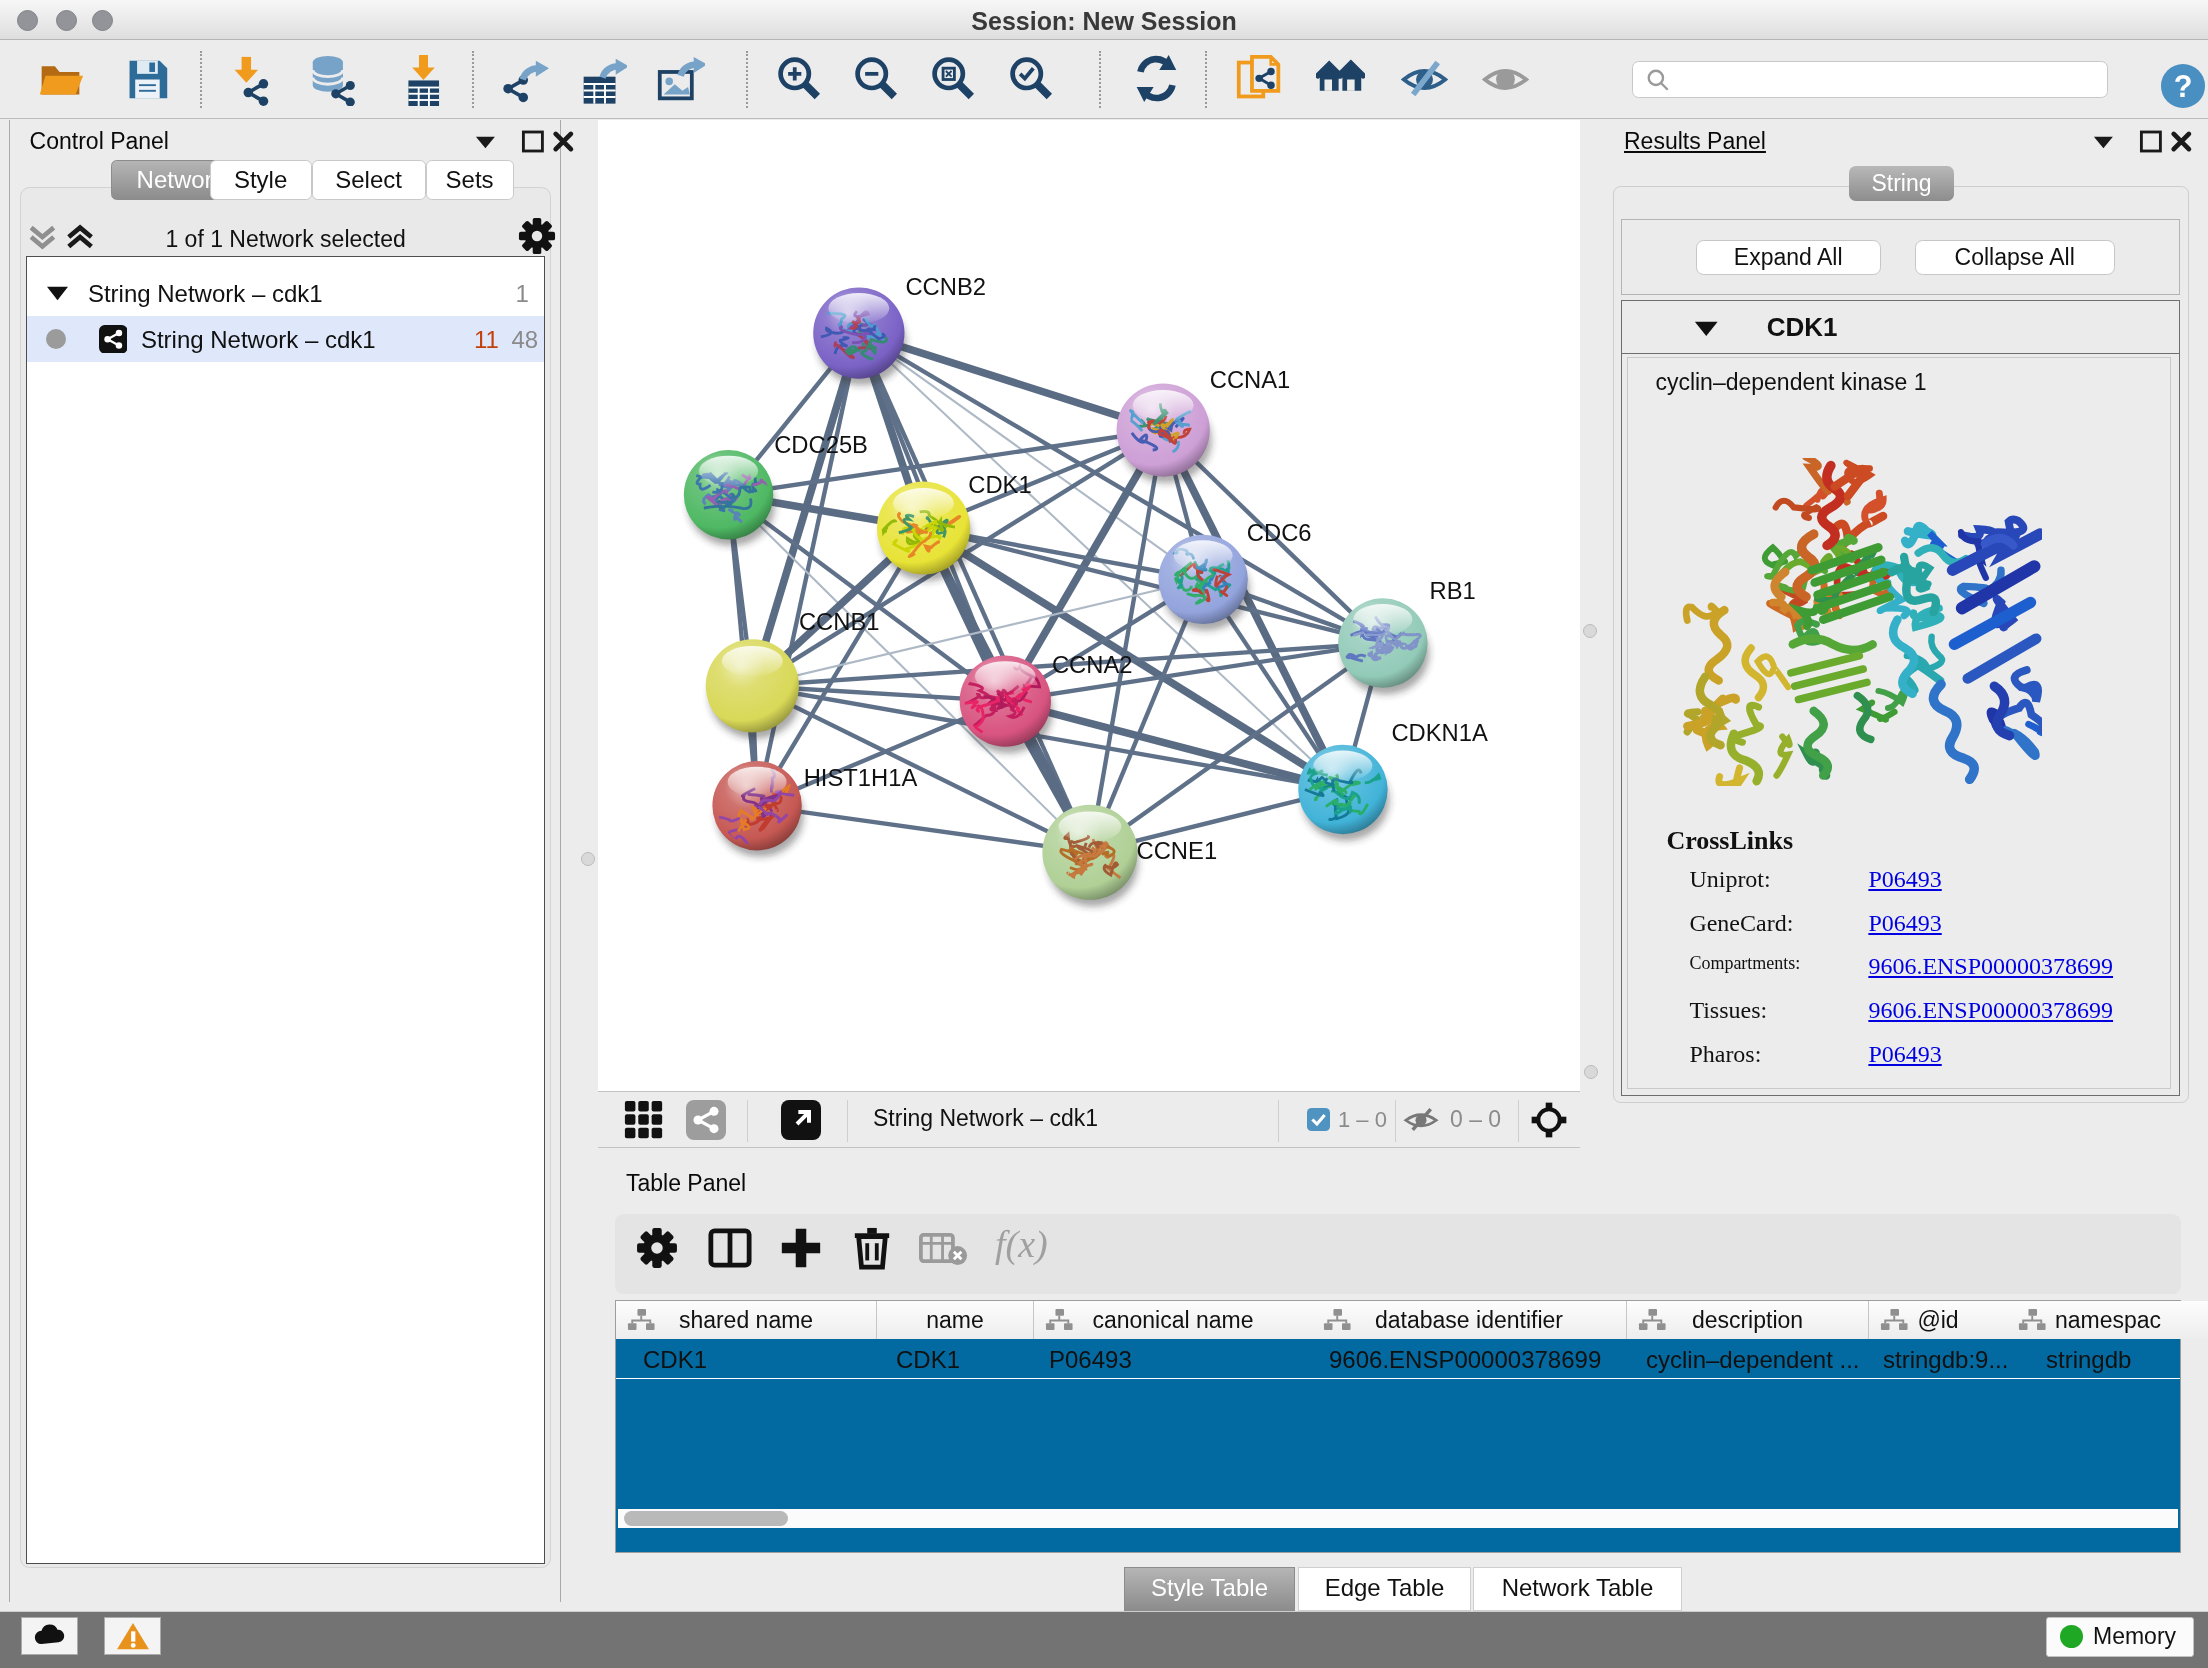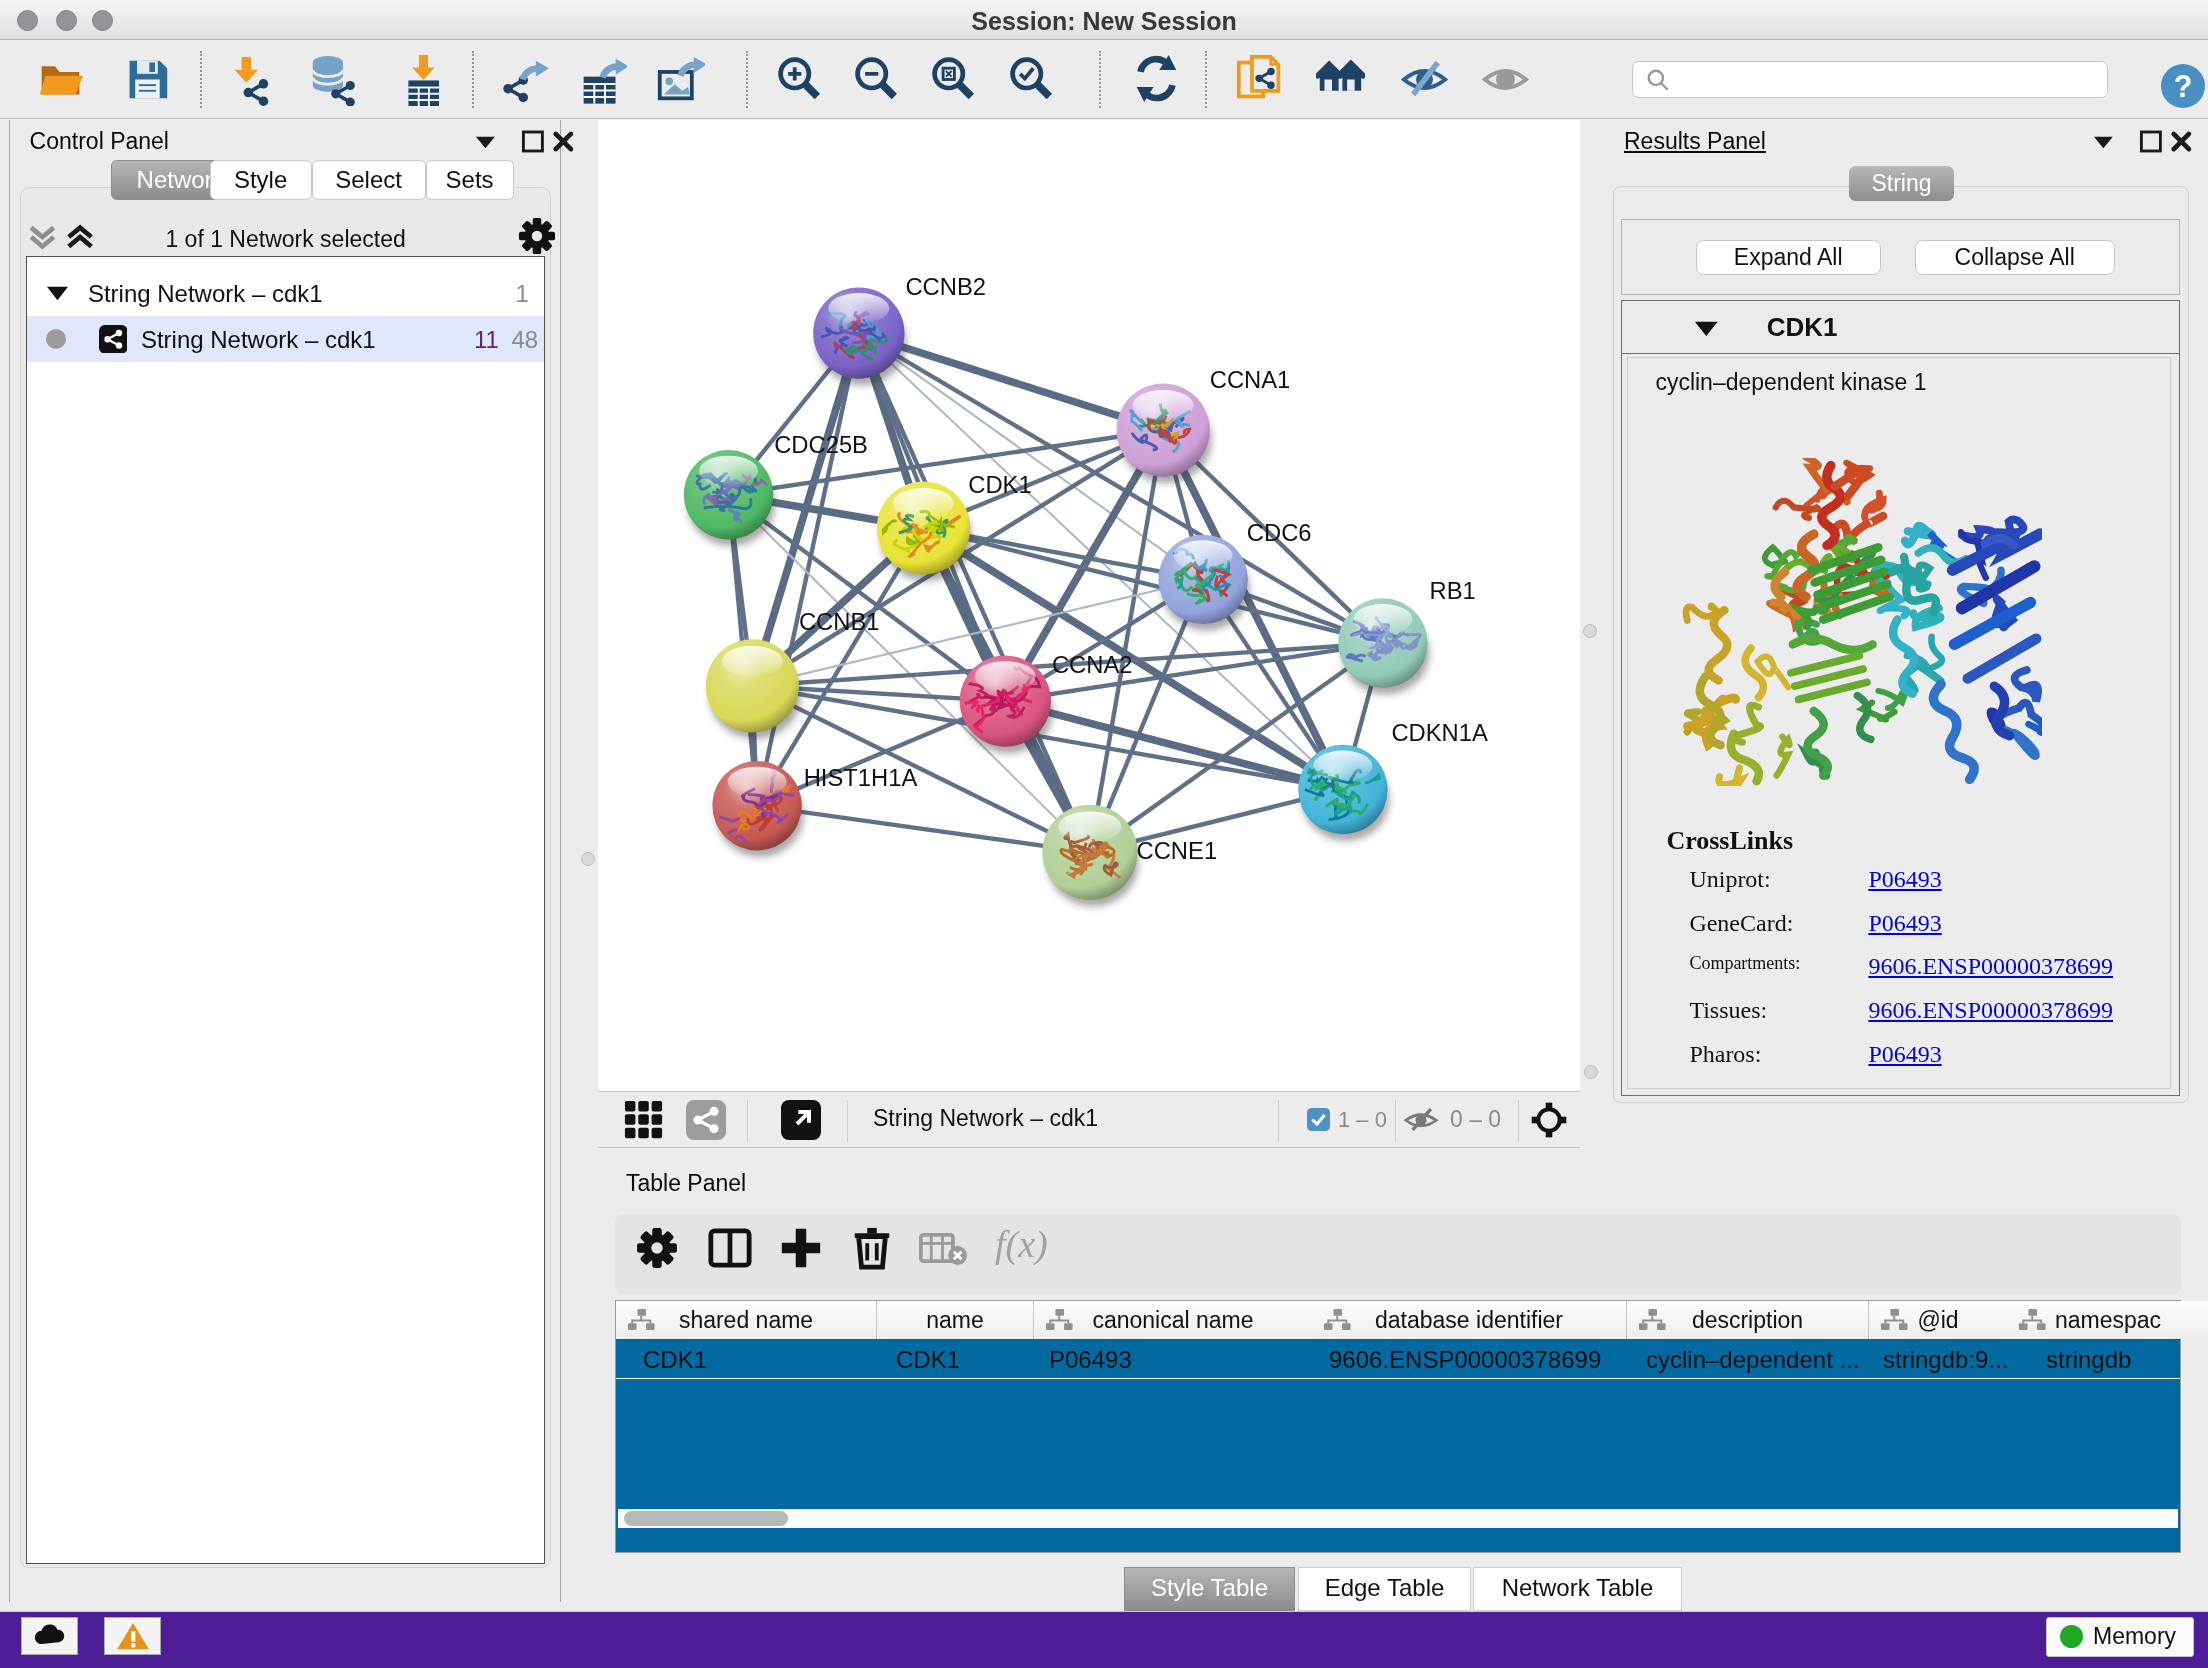--- a/index.html
+++ b/index.html
@@ -48,21 +48,21 @@
 .link { color:#0000e0; text-decoration:underline; }
 .tablepanel { left:568px; top:1152px; width:1641px; height:459px; background:#ececec; }
 .tbar { position:absolute; left:47px; top:62px; width:1566px; height:80px;
   background:#e4e4e4; border-radius:8.6px; }
 .ttable { position:absolute; left:47px; top:148px; width:1566px; height:253px;
   background:#0369a1; border:1.9px solid #9d9d9d; }
 .th { position:absolute; top:0; height:38px; background:linear-gradient(#fdfdfd,#ededed);
   border-right:1.9px solid #c6c6c6; font-size:23px; }
 .btab { position:absolute; top:415px; height:44px; background:#fff; border:1.9px solid #cfcfcf;
   font-size:24px; text-align:center; line-height:40px; }
-.statusbar { left:0; top:1611px; width:2208px; height:57px; background:#4c1d95;
+.statusbar { left:0; top:1611px; width:2208px; height:57px; background:#737373;
   border-top:1px solid #cdcdcd; }
 .sbtn { position:absolute; top:4.8px; width:57px; height:38px; background:#f4f4f4;
   border:1.9px solid #ababab; text-align:center; }
 </style></head>
 <body>
 
 <div class="abs titlebar">
   <div class="tl" style="left:17px;"></div>
   <div class="tl" style="left:56px;"></div>
   <div class="tl" style="left:92px;"></div>
@@ -280,21 +280,21 @@
       <div class="trow" style="top:59px; background:#dfe8fb; height:46px;">
         <div style="position:absolute;left:19px;top:13.3px;width:20px;height:20px;border-radius:50%;background:#9b9b9b;"></div>
         <svg width="28.5" height="28.5" style="position:absolute;left:72px;top:8.6px" viewBox="0 0 30 30">
           <rect x="0" y="0" width="30" height="30" rx="6" fill="#111"></rect>
           <circle cx="9" cy="15" r="3.4" fill="#fff"></circle>
             <circle cx="21" cy="8.5" r="3.4" fill="#fff"></circle>
           <circle cx="21" cy="21.5" r="3.4" fill="#fff"></circle>
           <path d="M9 15 L21 8.5 M9 15 L21 21.5" stroke="#fff" stroke-width="2.4"></path>
         </svg>
         <span style="position:absolute;left:114px;top:9.5px;">String Network – cdk1</span>
-        <span style="position:absolute;left:447px;top:9.5px;color:#701a75;">11</span>
+        <span style="position:absolute;left:447px;top:9.5px;color:#c2410c;">11</span>
         <span style="position:absolute;right:5.7px;top:9.5px;color:#8a8a8a;">48</span>
       </div>
     </div>
   </div>
 </div>
 
 <div class="abs canvas">
 <svg width="982" height="971" viewBox="629 126 1032 1021">
   <defs>
     <filter id="blur" x="-30%" y="-30%" width="160%" height="160%">

